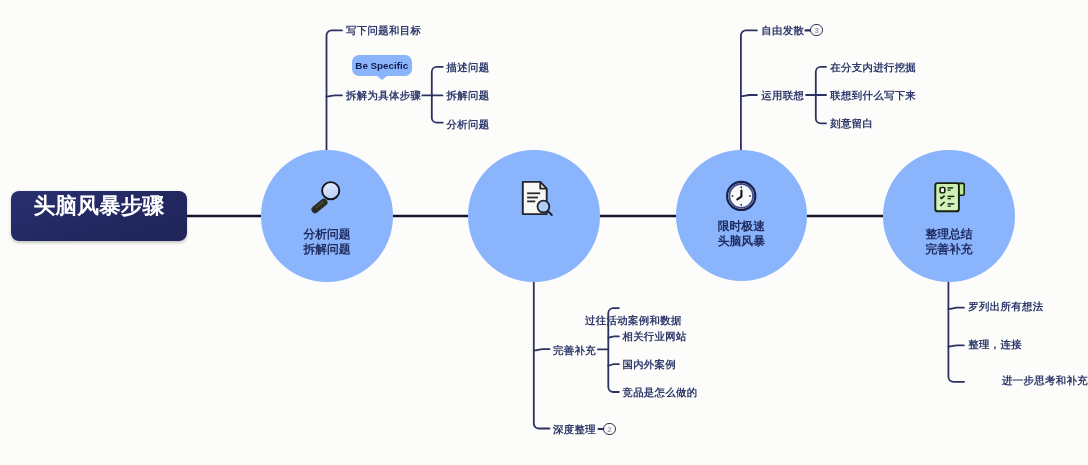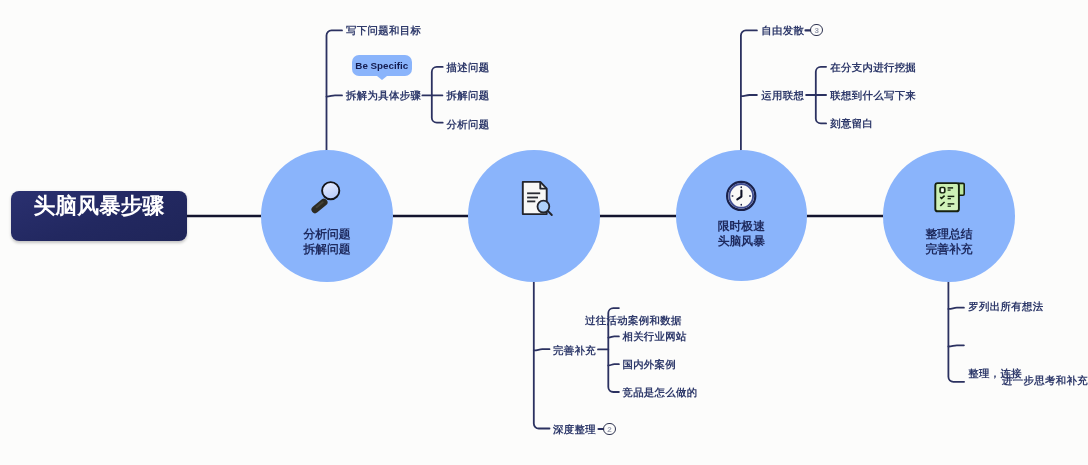--- a/index.html
+++ b/index.html
@@ -234,15 +234,15 @@
   <div class="badge" style="left:603.2px;top:422.7px;">2</div>
 
   <div class="node-label" style="left:761.3px;top:25.2px;">自由发散</div>
   <div class="badge" style="left:810.4px;top:23.9px;">3</div>
   <div class="node-label" style="left:761.3px;top:90.0px;">运用联想</div>
   <div class="node-label" style="left:830.2px;top:62.0px;">在分支内进行挖掘</div>
   <div class="node-label" style="left:830.2px;top:90.1px;">联想到什么写下来</div>
   <div class="node-label" style="left:830.2px;top:118.4px;">刻意留白</div>
 
   <div class="node-label" style="left:968.3px;top:301.4px;">罗列出所有想法</div>
-  <div class="node-label" style="left:968.3px;top:339.0px;margin-top:29px;">整理，连接</div>
+  <div class="node-label" style="left:968.3px;top:339.0px;">整理，连接</div>
   <div class="node-label" style="left:1002px;top:375.3px;">进一步思考和补充</div>
 </div>
 
 </body></html>

